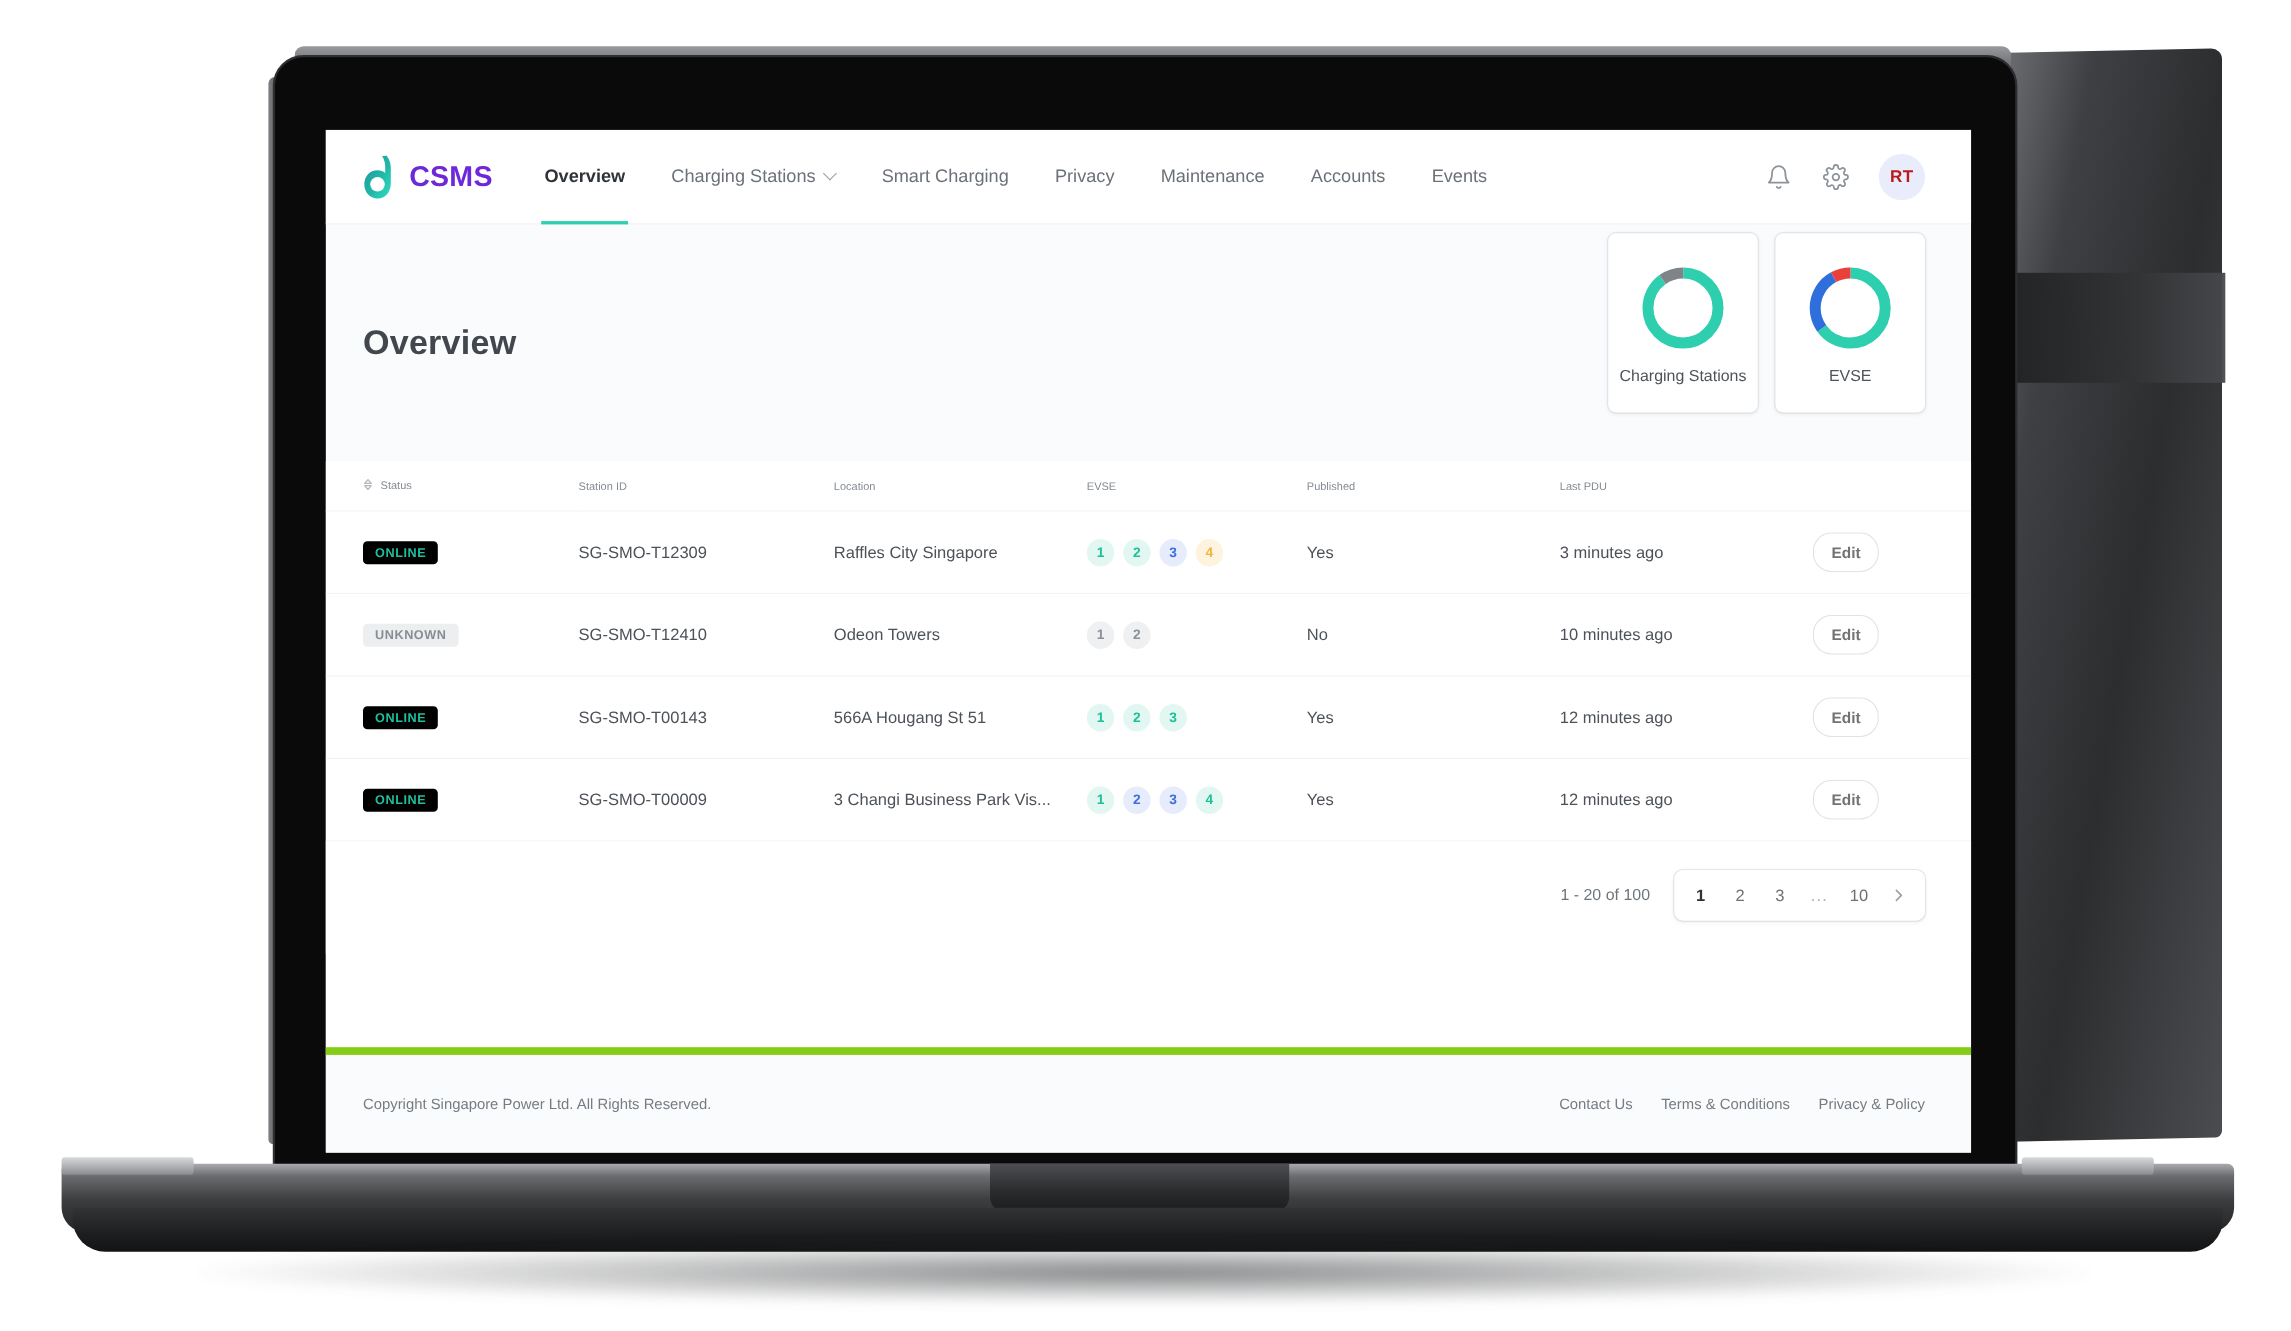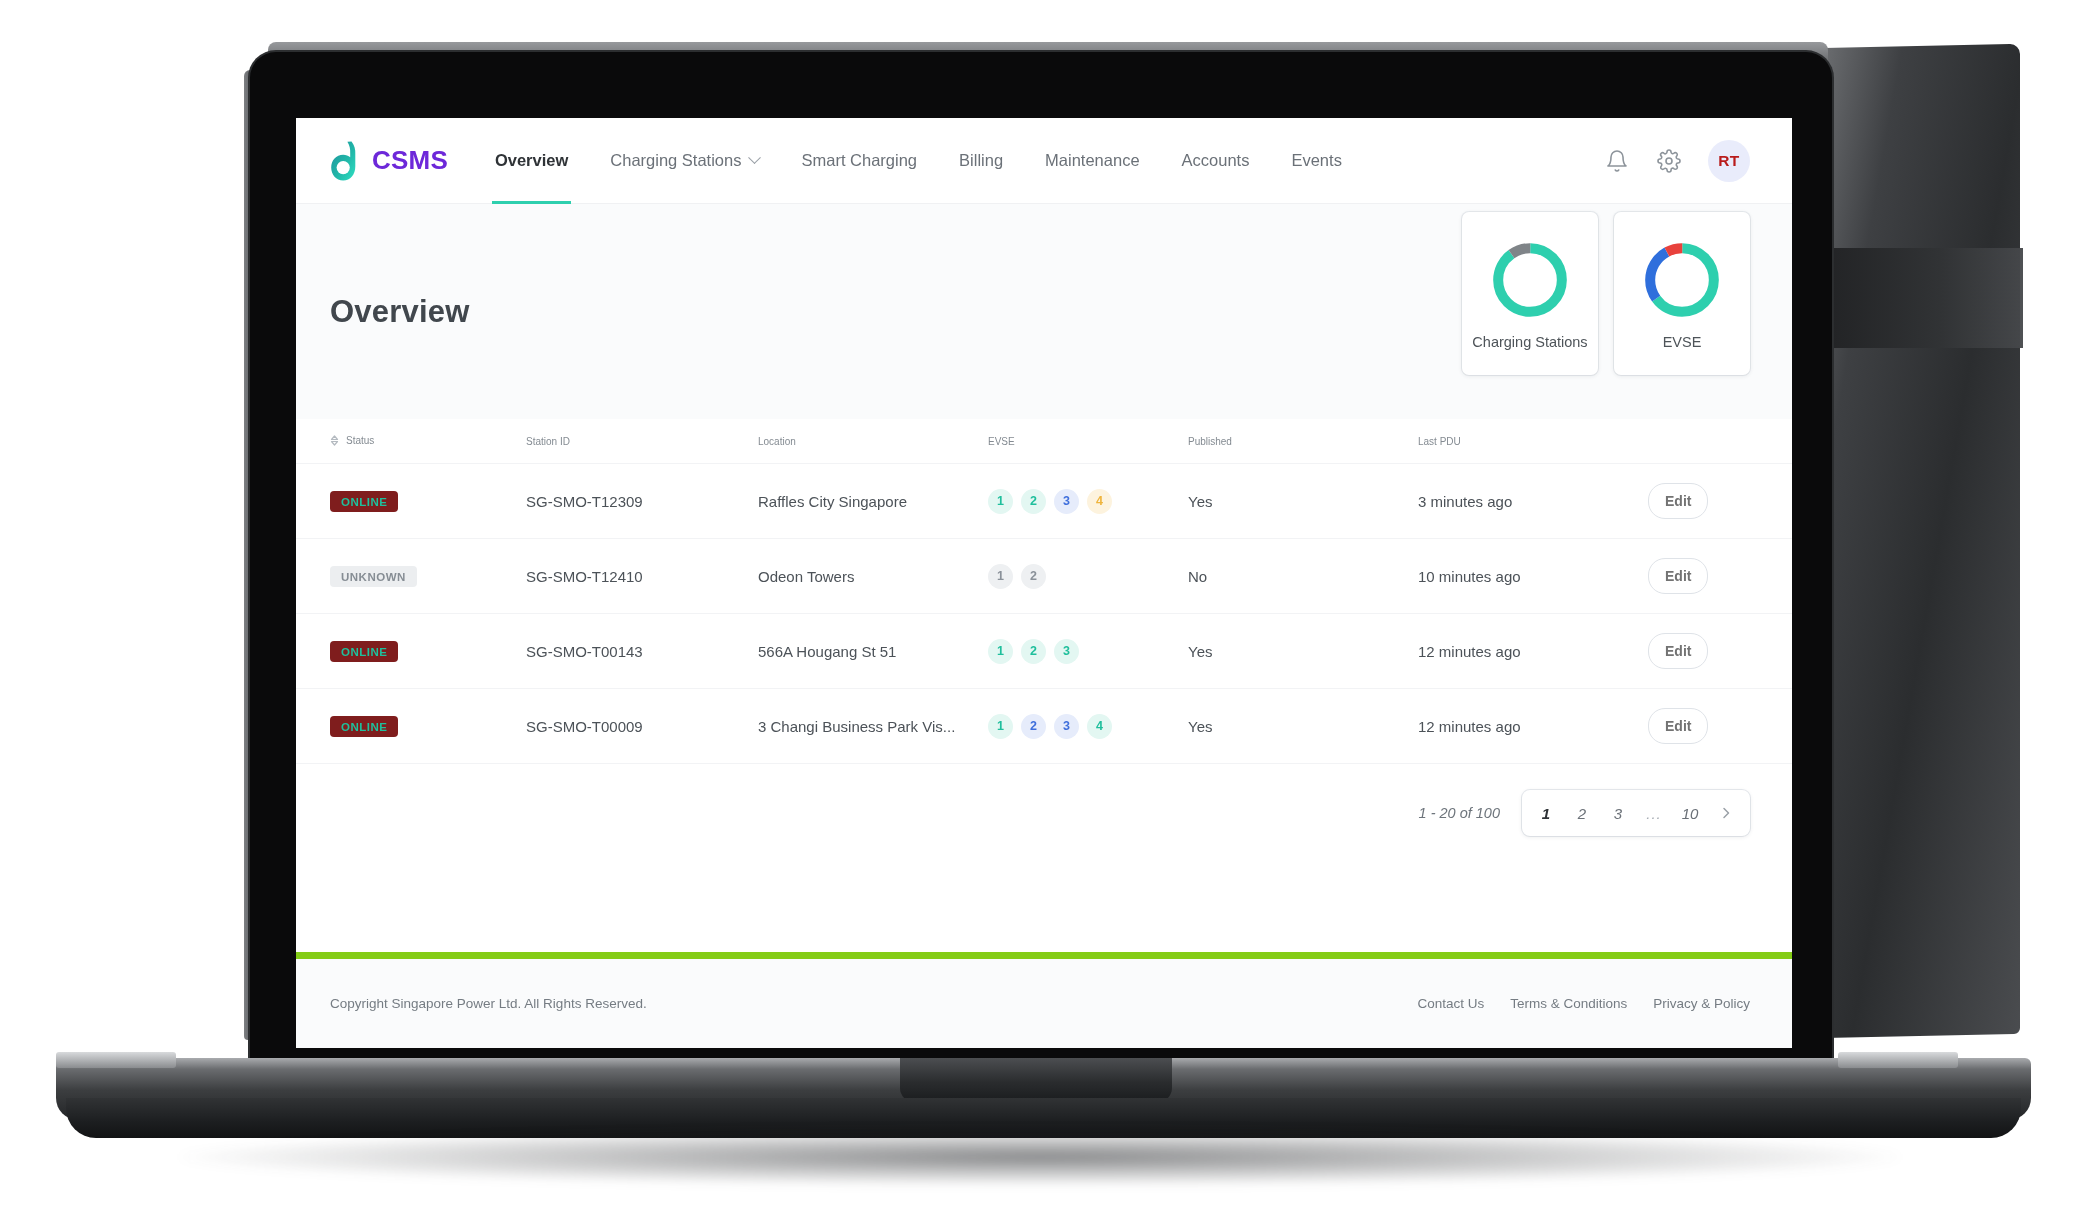--- a/index.html
+++ b/index.html
@@ -287,21 +287,21 @@
   }
 
   .badge-status {
     display: inline-block;
     padding: 5px 11px 4px;
     border-radius: 4px;
     font-size: 11.5px;
     font-weight: 700;
     letter-spacing: .5px;
   }
-  .badge-status.online { background: #7f1d1d; color: #1fbf9c; }
+  .badge-status.online { background: #000000; color: #1fbf9c; }
   .badge-status.unknown { background: #eceef0; color: #868d94; }
 
   .evse-list { display: flex; gap: 8px; align-items: center; }
   .evse-chip {
     width: 25px; height: 25px;
     border-radius: 50%;
     display: flex; align-items: center; justify-content: center;
     font-size: 12.5px;
     font-weight: 700;
     cursor: pointer;
@@ -327,21 +327,20 @@
   }
 
   
   .pagination-row {
     display: flex;
     align-items: center;
     justify-content: flex-end;
     gap: 22px;
     padding: 26px 42px 30px 0;
     background: #ffffff;
-    font-style: italic;
   }
   .page-summary { font-size: 14.5px; color: #6e757c; }
   .pager {
     display: flex;
     align-items: center;
     background: #ffffff;
     border-radius: 8px;
     box-shadow: 0 1px 4px rgba(40,50,70,.10), 0 0 0 1px rgba(230,233,237,.9);
     padding: 4px 6px;
     height: 46px;
@@ -425,21 +424,21 @@
             <span>Overview</span>
           </div>
           <div class="nav-item">
             <span>Charging Stations</span>
             <i class="nav-caret"></i>
           </div>
           <div class="nav-item">
             <span>Smart Charging</span>
           </div>
           <div class="nav-item">
-            <span>Billing</span>
+            <span>Privacy</span>
           </div>
           <div class="nav-item">
             <span>Maintenance</span>
           </div>
           <div class="nav-item">
             <span>Accounts</span>
           </div>
           <div class="nav-item">
             <span>Events</span>
           </div>

